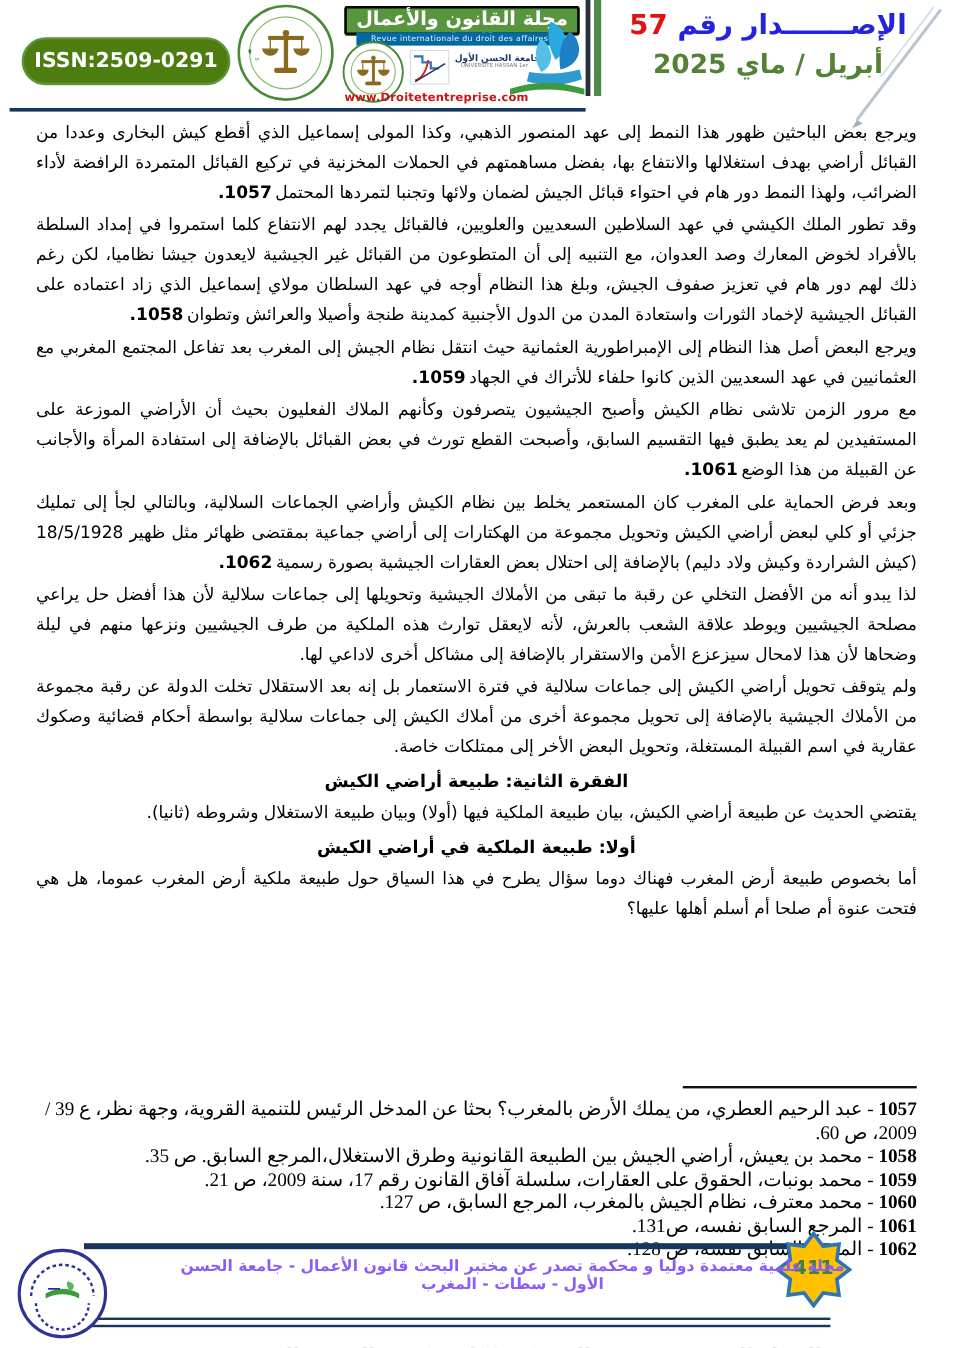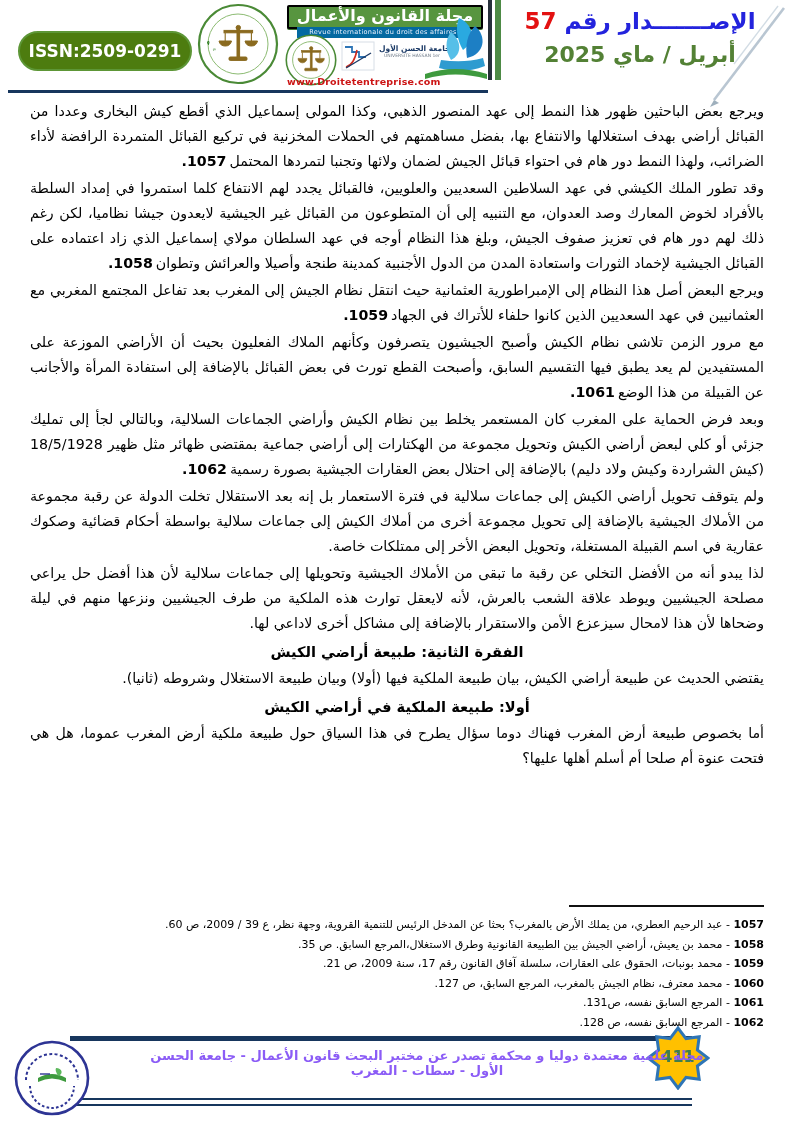--- a/index.html
+++ b/index.html
@@ -38,21 +38,21 @@
 
   
   .main{position:absolute;top:99px;right:30px;left:30px;}
   .para{margin:0 0 2px 0;font-size:14.2px;line-height:25px;text-align:justify;}
   .fnref{font-weight:bold;margin-right:3px;}
   .head{margin:3px 0 2px 0;font-size:14.6px;line-height:25px;font-weight:bold;text-align:center;}
 
   
   .fns{position:absolute;top:905px;right:30px;left:30px;}
   .fn-sep{width:195px;height:2px;background:#111;margin-bottom:8px;}
-  .fn{font-size:11px;line-height:19.5px;text-align:right;}
+  .fn{font-size:16px;line-height:19.5px;text-align:right;font-family:Liberation Serif, serif;}
   .fn b{font-weight:bold;}
 
   
   .ft-bar{position:absolute;left:70px;top:1036px;width:622px;height:5px;background:#17365d;}
   .star-badge{position:absolute;left:646px;top:1026px;width:64px;height:64px;}
   .star-badge .n{position:absolute;left:0;top:21px;width:64px;text-align:center;
                  font-size:16px;font-weight:bold;color:#3f7d4e;}
   .ft-l1{position:absolute;left:140px;right:80px;top:1048px;text-align:center;
          font-size:13px;font-weight:bold;color:#8b5cf6;}
   .ft-l2{position:absolute;left:140px;right:80px;top:1121px;text-align:center;
@@ -155,22 +155,22 @@
 
     <div class="hdr-rule"></div>
   </div>
 
   <div class="main">
     <p class="para"><span>ويرجع بعض الباحثين ظهور هذا النمط إلى عهد المنصور الذهبي، وكذا المولى إسماعيل الذي أقطع كيش البخارى وعددا من القبائل أراضي بهدف استغلالها والانتفاع بها، بفضل مساهمتهم في الحملات المخزنية في تركيع القبائل المتمردة الرافضة لأداء الضرائب، ولهذا النمط دور هام في احتواء قبائل الجيش لضمان ولائها وتجنبا لتمردها المحتمل</span><span class="fnref">1057.</span></p>
     <p class="para"><span>وقد تطور الملك الكيشي في عهد السلاطين السعديين والعلويين، فالقبائل يجدد لهم الانتفاع كلما استمروا في إمداد السلطة بالأفراد لخوض المعارك وصد العدوان، مع التنبيه إلى أن المتطوعون من القبائل غير الجيشية لايعدون جيشا نظاميا، لكن رغم ذلك لهم دور هام في تعزيز صفوف الجيش، وبلغ هذا النظام أوجه في عهد السلطان مولاي إسماعيل الذي زاد اعتماده على القبائل الجيشية لإخماد الثورات واستعادة المدن من الدول الأجنبية كمدينة طنجة وأصيلا والعرائش وتطوان</span><span class="fnref">1058.</span></p>
     <p class="para"><span>ويرجع البعض أصل هذا النظام إلى الإمبراطورية العثمانية حيث انتقل نظام الجيش إلى المغرب بعد تفاعل المجتمع المغربي مع العثمانيين في عهد السعديين الذين كانوا حلفاء للأتراك في الجهاد</span><span class="fnref">1059.</span></p>
     <p class="para"><span>مع مرور الزمن تلاشى نظام الكيش وأصبح الجيشيون يتصرفون وكأنهم الملاك الفعليون بحيث أن الأراضي الموزعة على المستفيدين لم يعد يطبق فيها التقسيم السابق، وأصبحت القطع تورث في بعض القبائل بالإضافة إلى استفادة المرأة والأجانب عن القبيلة من هذا الوضع</span><span class="fnref">1061.</span></p>
     <p class="para"><span>وبعد فرض الحماية على المغرب كان المستعمر يخلط بين نظام الكيش وأراضي الجماعات السلالية، وبالتالي لجأ إلى تمليك جزئي أو كلي لبعض أراضي الكيش وتحويل مجموعة من الهكتارات إلى أراضي جماعية بمقتضى ظهائر مثل ظهير 18/5/1928 (كيش الشراردة وكيش ولاد دليم) بالإضافة إلى احتلال بعض العقارات الجيشية بصورة رسمية</span><span class="fnref">1062.</span></p>
+    <p class="para"><span>لذا يبدو أنه من الأفضل التخلي عن رقبة ما تبقى من الأملاك الجيشية وتحويلها إلى جماعات سلالية لأن هذا أفضل حل يراعي مصلحة الجيشيين ويوطد علاقة الشعب بالعرش، لأنه لايعقل توارث هذه الملكية من طرف الجيشيين ونزعها منهم في ليلة وضحاها لأن هذا لامحال سيزعزع الأمن والاستقرار بالإضافة إلى مشاكل أخرى لاداعي لها.</span></p>
     <p class="para"><span>ولم يتوقف تحويل أراضي الكيش إلى جماعات سلالية في فترة الاستعمار بل إنه بعد الاستقلال تخلت الدولة عن رقبة مجموعة من الأملاك الجيشية بالإضافة إلى تحويل مجموعة أخرى من أملاك الكيش إلى جماعات سلالية بواسطة أحكام قضائية وصكوك عقارية في اسم القبيلة المستغلة، وتحويل البعض الأخر إلى ممتلكات خاصة.</span></p>
-    <p class="para"><span>لذا يبدو أنه من الأفضل التخلي عن رقبة ما تبقى من الأملاك الجيشية وتحويلها إلى جماعات سلالية لأن هذا أفضل حل يراعي مصلحة الجيشيين ويوطد علاقة الشعب بالعرش، لأنه لايعقل توارث هذه الملكية من طرف الجيشيين ونزعها منهم في ليلة وضحاها لأن هذا لامحال سيزعزع الأمن والاستقرار بالإضافة إلى مشاكل أخرى لاداعي لها.</span></p>
     <p class="head">الفقرة الثانية: طبيعة أراضي الكيش</p>
     <p class="para"><span>يقتضي الحديث عن طبيعة أراضي الكيش، بيان طبيعة الملكية فيها (أولا) وبيان طبيعة الاستغلال وشروطه (ثانيا).</span></p>
     <p class="head">أولا: طبيعة الملكية في أراضي الكيش</p>
     <p class="para"><span>أما بخصوص طبيعة أرض المغرب فهناك دوما سؤال يطرح في هذا السياق حول طبيعة ملكية أرض المغرب عموما، هل هي فتحت عنوة أم صلحا أم أسلم أهلها عليها؟</span></p>
   </div>
 
   <div class="fns">
     <div class="fn-sep"></div>
     <div class="fn"><b>1057</b><span> - عبد الرحيم العطري، من يملك الأرض بالمغرب؟ بحثا عن المدخل الرئيس للتنمية القروية، وجهة نظر، ع 39 / 2009، ص 60.</span></div>
     <div class="fn"><b>1058</b><span> - محمد بن يعيش، أراضي الجيش بين الطبيعة القانونية وطرق الاستغلال،المرجع السابق. ص 35.</span></div>

